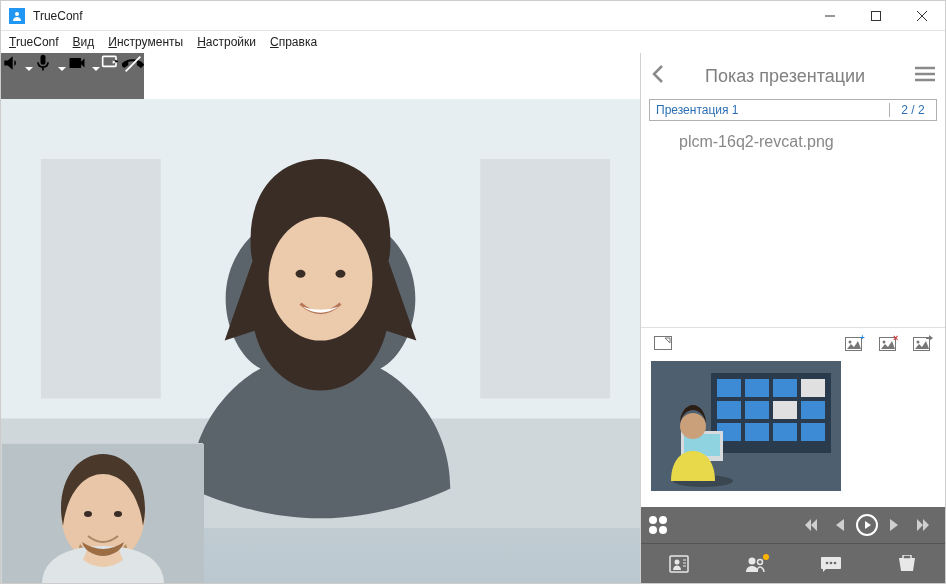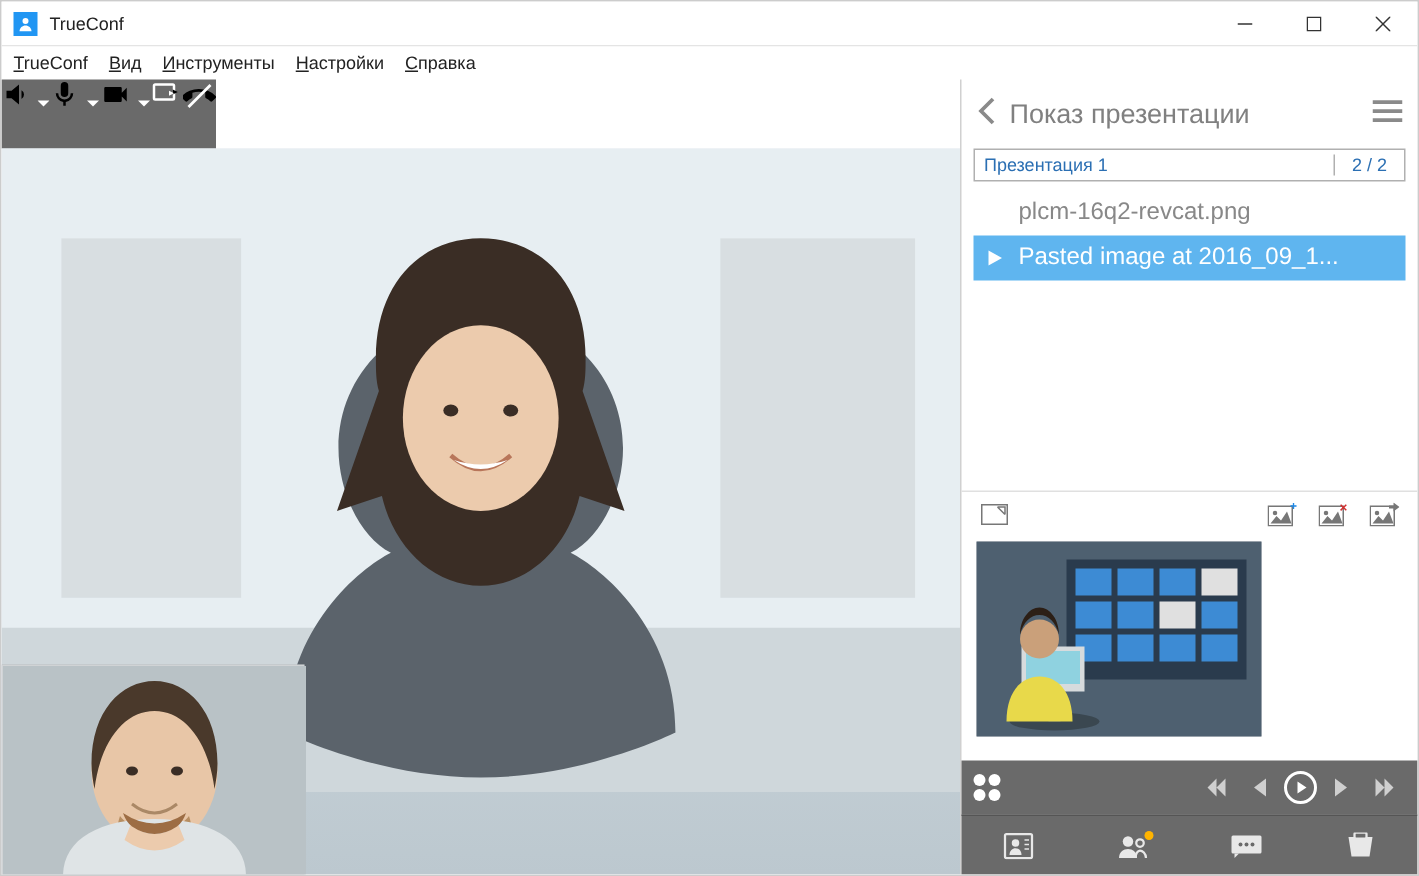--- a/index.html
+++ b/index.html
@@ -22,21 +22,21 @@
   .right { width:305px; border-left:1px solid #d0d0d0; display:flex; flex-direction:column; background:#fff;}
   .toolbar-wrap { display:flex; background:#6a6a6a;}
   
   .video { flex:1; position:relative; background:linear-gradient(180deg,#dfe7ec 0%, #bcc8cf 100%); overflow:hidden;}
   .video .pip { position:absolute; left:0; bottom:0; width:202px; height:140px; background:#8a9196; border:1px solid rgba(255,255,255,0.6);}
   
   .person-bg { position:absolute; inset:0;}
   
   .r-header { height:46px; display:flex; align-items:center; padding:0 10px; gap:8px;}
   .r-header .back { color:#8a8a8a;}
-  .r-header .r-title { font-size:18px; color:#808080; flex:1; white-space:nowrap; overflow:hidden;}
+  .r-header .r-title { font-size:18px; color:#808080; flex:1; white-space:nowrap; overflow:hidden;margin-left:32px;}
   .r-header .ham { color:#8a8a8a;}
   .r-sub { display:flex; align-items:center; border:1px solid #b0b0b0; margin:0 8px; height:22px;}
   .r-sub .pname { font-size:12px; color:#2b6fb3; padding:0 6px; flex:1; border-right:1px solid #b0b0b0;}
   .r-sub .pcount { font-size:12px; color:#2b6fb3; width:46px; text-align:center;}
   .r-list { margin:6px 8px 0 8px;}
   .r-list .item { height:30px; display:flex; align-items:center; font-size:16px; padding:0 10px 0 30px; position:relative; color:#888;}
   .r-list .item.selected { background:#5fb5ef; color:#fff;}
   .r-list .item.selected .play { position:absolute; left:8px;}
   .r-list .item .label { white-space:nowrap; overflow:hidden; text-overflow:ellipsis;}
   .r-gallery-hdr { margin-top:auto; height:30px; display:flex; align-items:center; padding:0 10px; border-top:1px solid #e0e0e0;}
@@ -196,26 +196,20 @@
       </div>
     </div>
     <div class="r-sub">
       <div class="pname">Презентация 1</div>
       <div class="pcount">2 / 2</div>
     </div>
     <div class="r-list">
       <div class="item">
         <span class="label">plcm-16q2-revcat.png</span>
       </div>
-      <div class="item selected">
-        <svg class="play" width="12" height="12" viewBox="0 0 12 12">
-            <path d="M2 1l9 5-9 5z" fill="#fff"></path>
-          </svg>
-        <span class="label">Pasted image at 2016_09_1...</span>
-      </div>
     </div>
 
     <div style="flex:1"></div>
 
     <div class="r-gallery-hdr">
       <div class="ico">
         <svg width="18" height="14" viewBox="0 0 18 14">
             <rect x="0.5" y="0.5" width="17" height="13" fill="none" stroke="#777"></rect>
             <path d="M11 2l5 0 0 5M11 2l5 5" stroke="#777" fill="none"></path>
           </svg>

